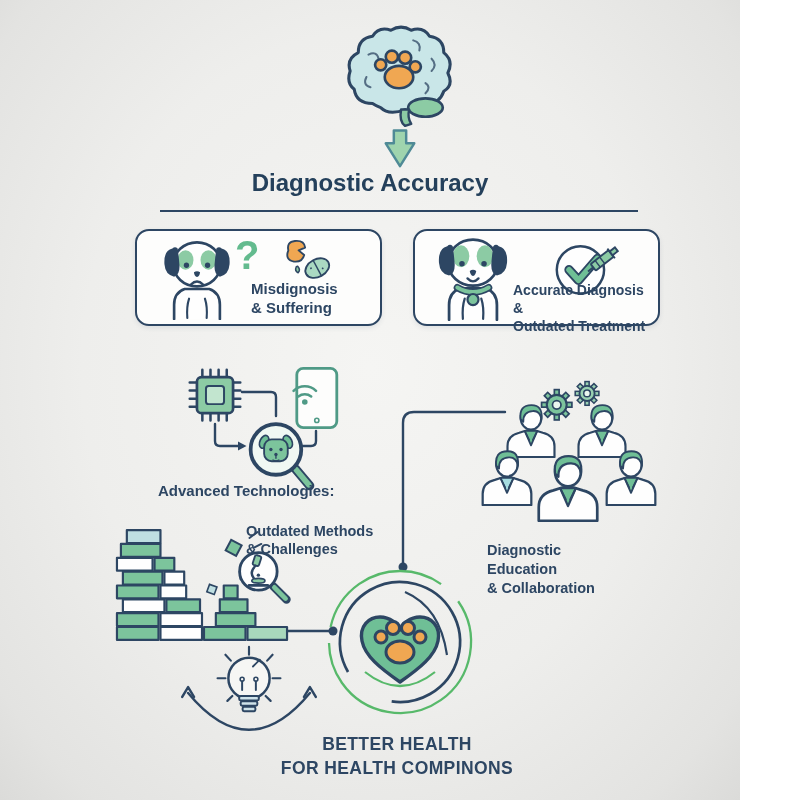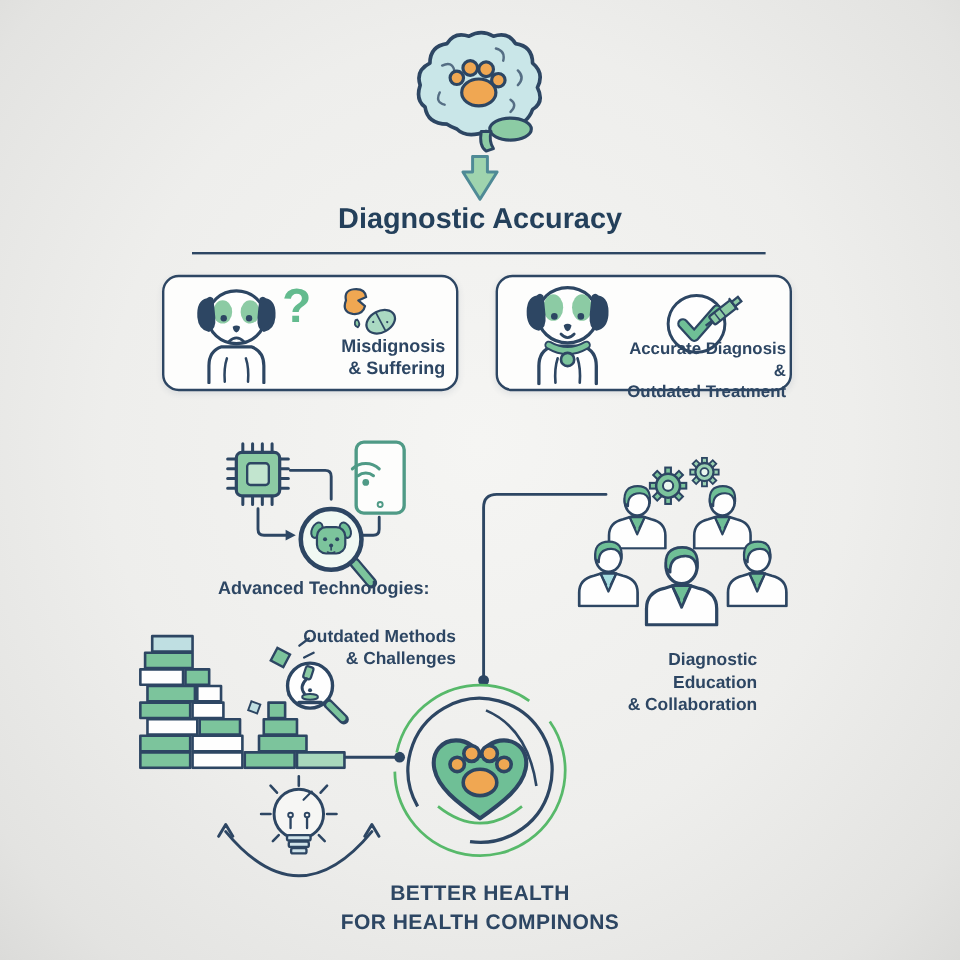--- a/index.html
+++ b/index.html
@@ -1,30 +1,30 @@
 <!DOCTYPE html>
 <html><head>
 <meta charset="utf-8">
 <style>
   html,body{margin:0;padding:0;}
   body{font-family:"Liberation Sans",sans-serif;}
   #canvas{
-    position:relative;width:800px;height:800px;overflow:hidden;
+    position:relative;width:740px;height:800px;overflow:hidden;
     background:radial-gradient(ellipse at 50% 46%, #f5f5f3 0%, #eeeeec 55%, #e3e3e1 88%, #dbdbd9 100%);
   }
   .abs{position:absolute;}
-  .txt{color:#2d4663;font-weight:bold;text-align:right;line-height:19px;font-size:15px;}
+  .txt{color:#2d4663;font-weight:bold;text-align:left;line-height:19px;font-size:15px;}
   .title{font-size:24px;font-weight:bold;color:#24405b;text-align:center;width:100%;}
   .rule{background:#2d4663;height:2px;}
   .box{
     background:#fdfdfc;border:2.5px solid #2d4663;border-radius:14px;
     box-shadow:0 2px 5px rgba(45,70,99,0.10);
   }
   .qmark{font-size:40px;font-weight:bold;color:#63bb8e;line-height:40px;}
-  .footer{font-size:17.5px;line-height:24px;letter-spacing:0.4px;color:#2d4663;font-weight:bold;text-align:center;width:100%;}
+  .footer{font-size:17.5px;line-height:24px;letter-spacing:0.4px;color:#2d4663;font-weight:bold;text-align:center;width:100%;margin-left:27px;}
   svg .ln{stroke-linecap:round;stroke-linejoin:round;}
 </style>
 </head>
 <body>
 
 <div id="canvas">
 
   <svg width="0" height="0" style="position:absolute">
     <defs>
       <symbol id="doctor" viewBox="0 0 64 62">

